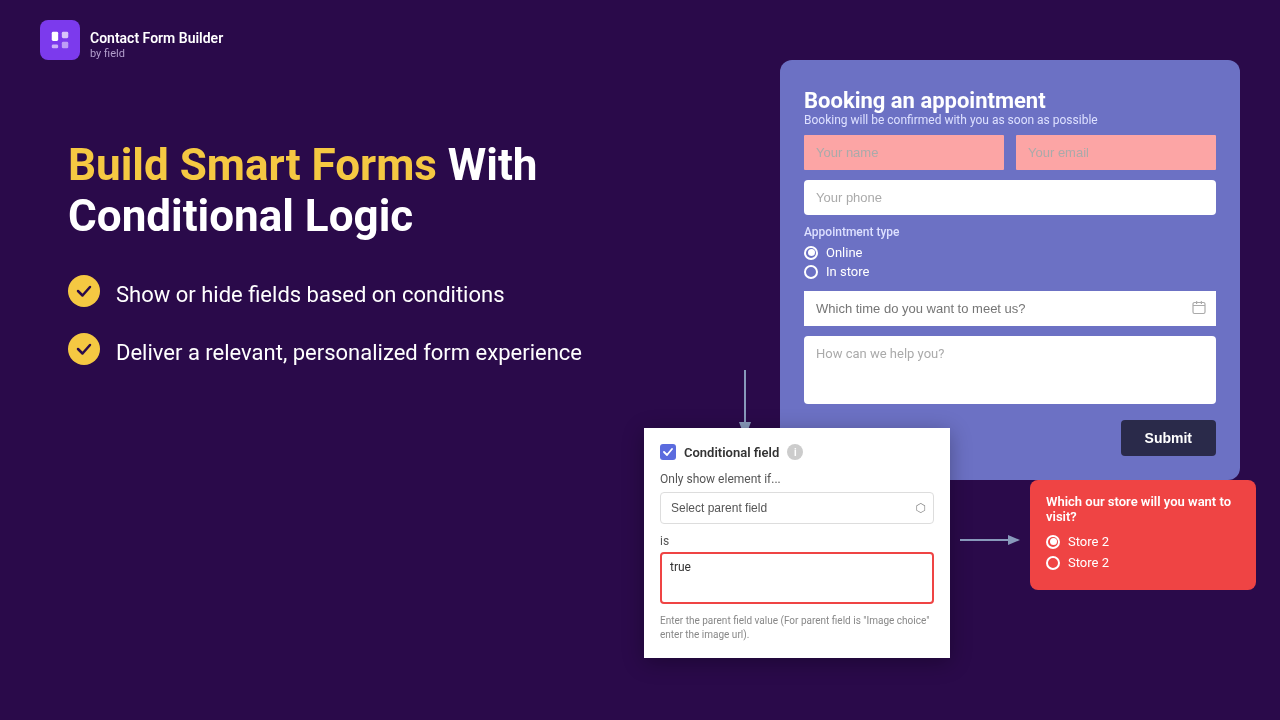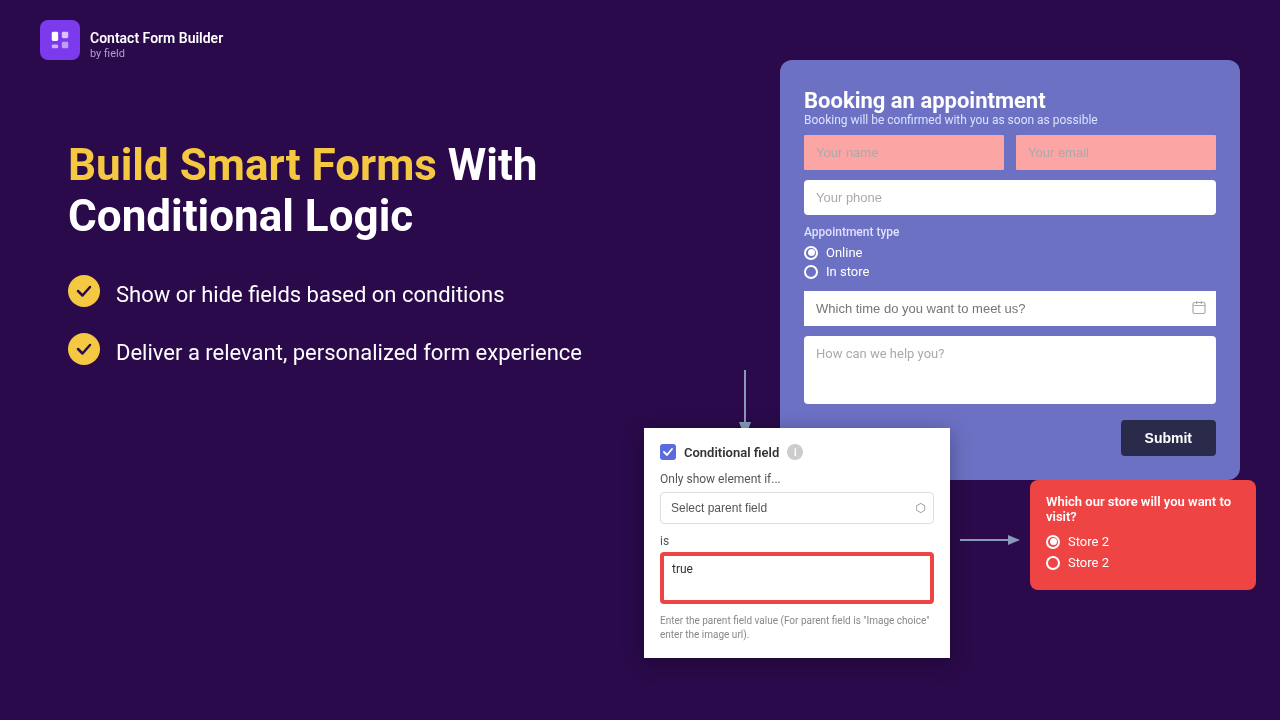--- a/index.html
+++ b/index.html
@@ -289,21 +289,21 @@
       color: #888;
       font-size: 12px;
     }
     .is-label {
       font-size: 12px;
       color: #555;
       margin-bottom: 4px;
     }
     .value-textarea {
       width: 100%;
-      border: 4px solid #ef4444;
+      border: 2px solid #ef4444;
       border-radius: 4px;
       padding: 6px 8px;
       font-size: 12px;
       color: #333;
       resize: none;
       height: 52px;
       outline: none;
       font-family: inherit;
       margin-bottom: 6px;
     }

